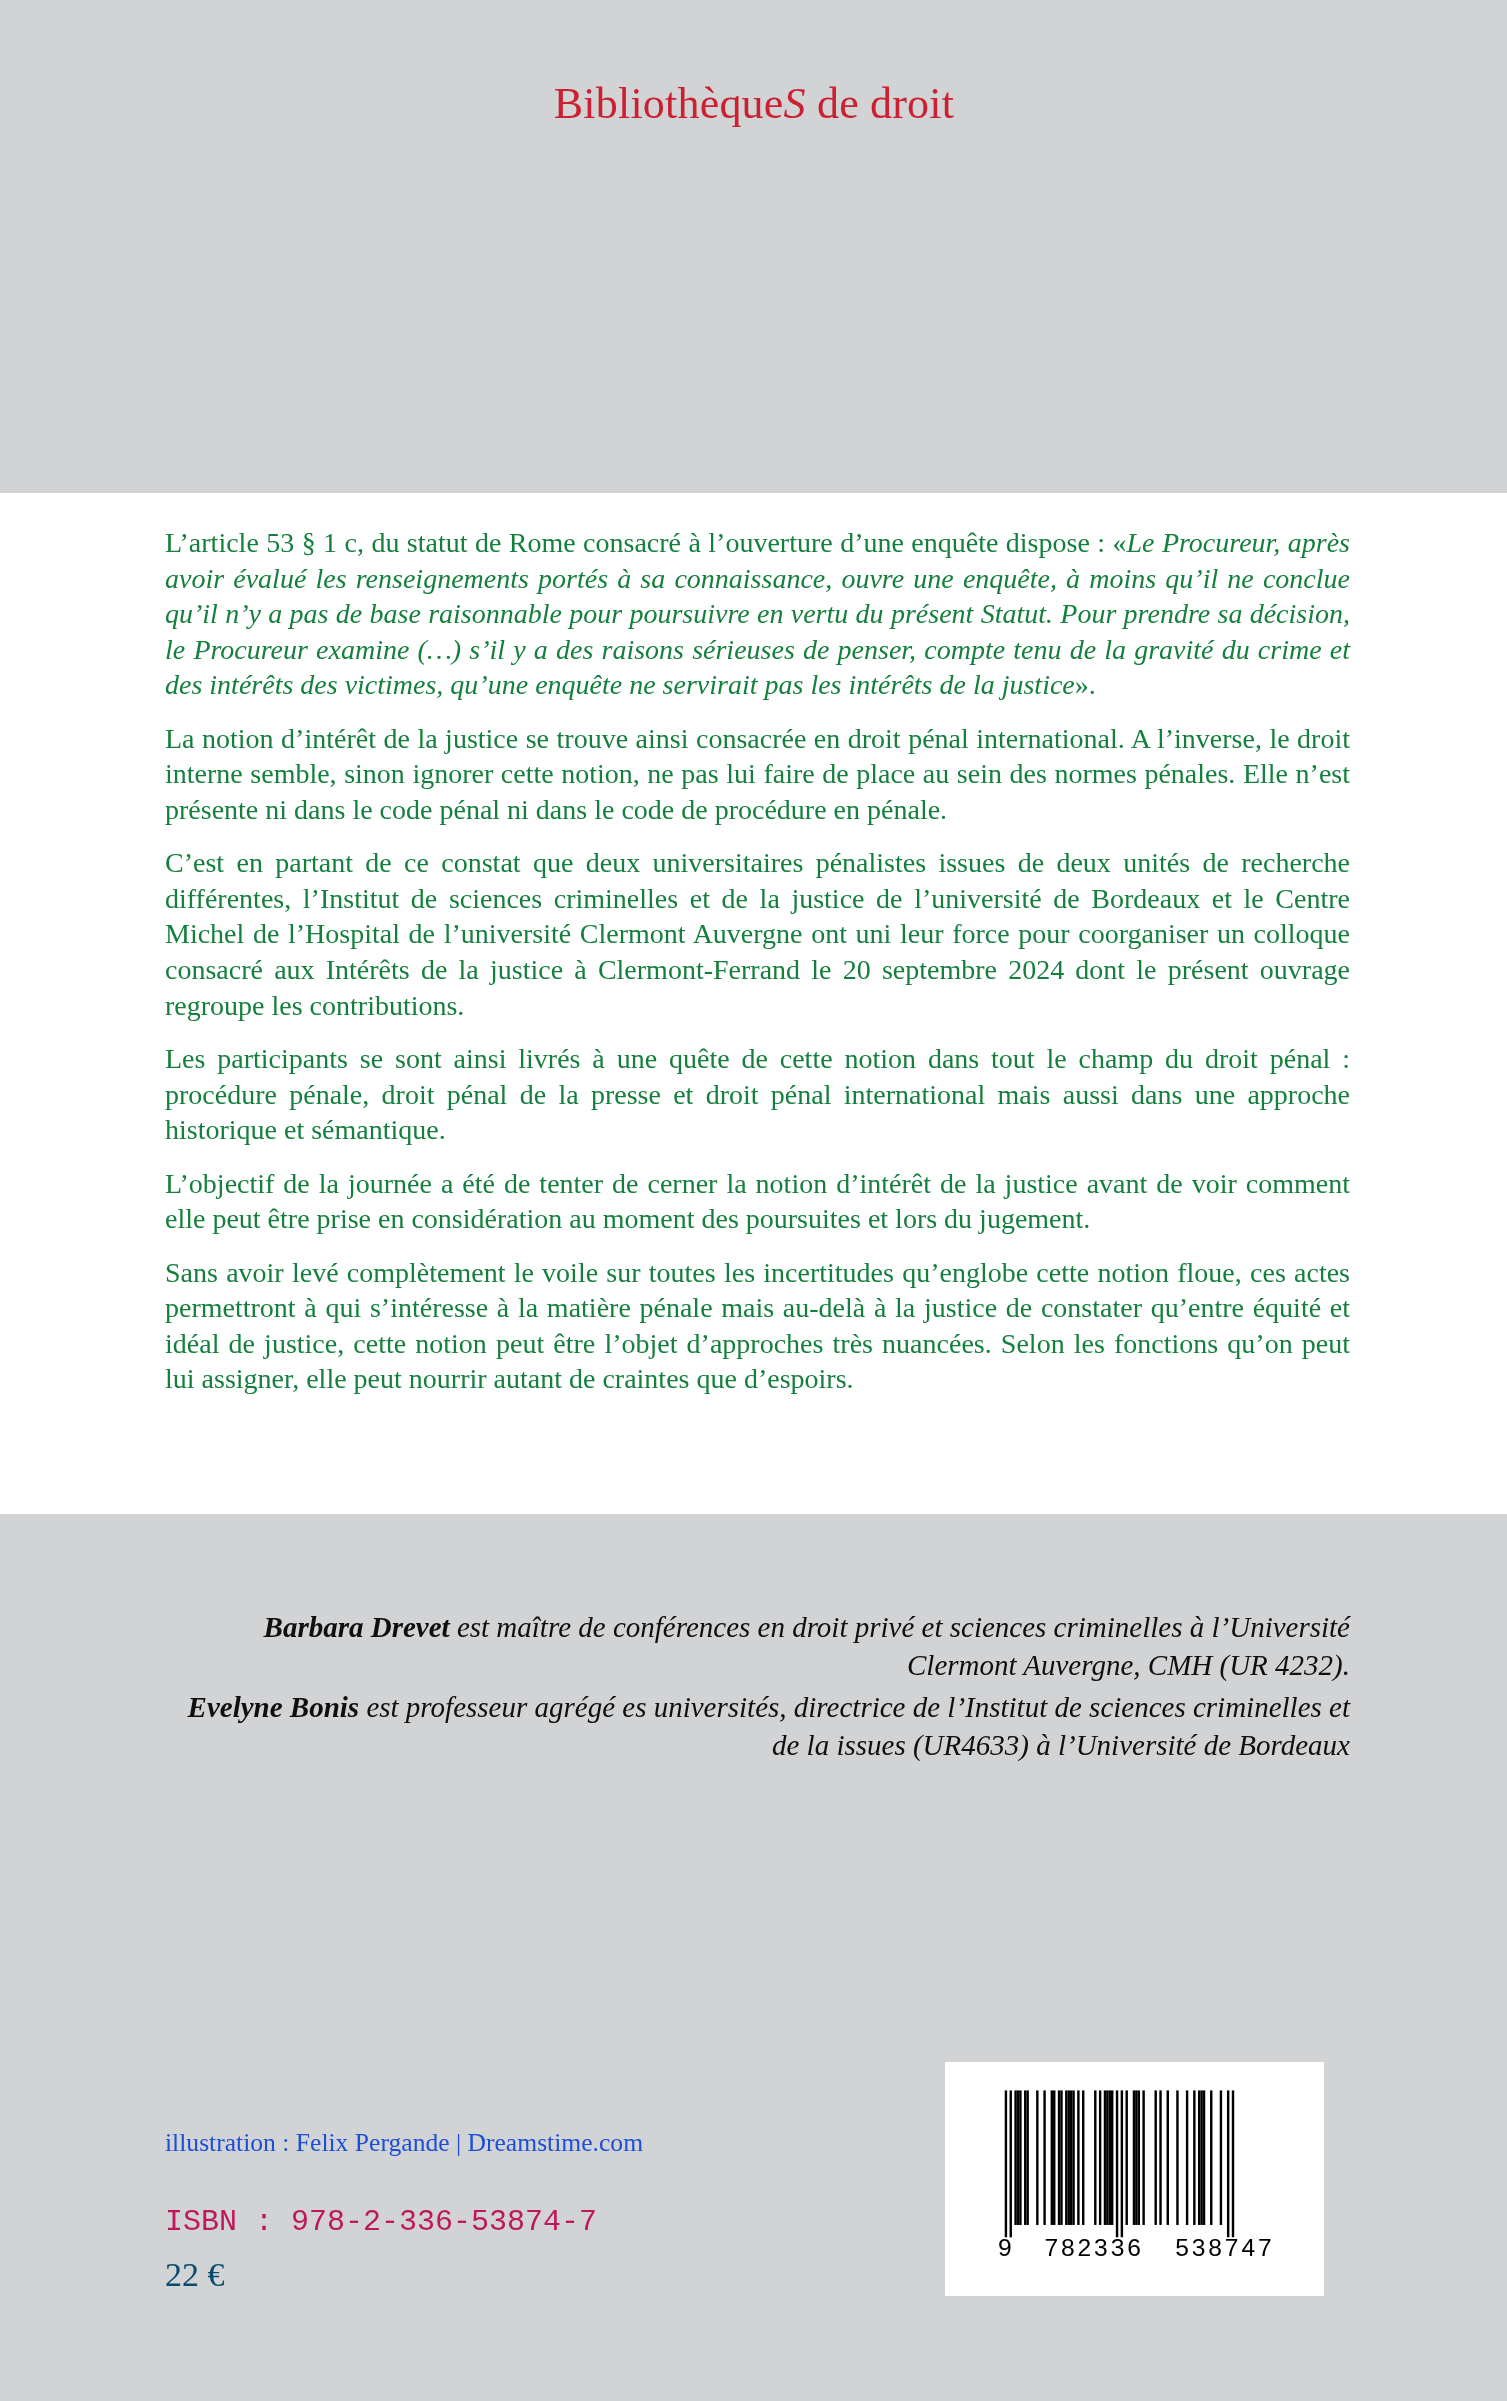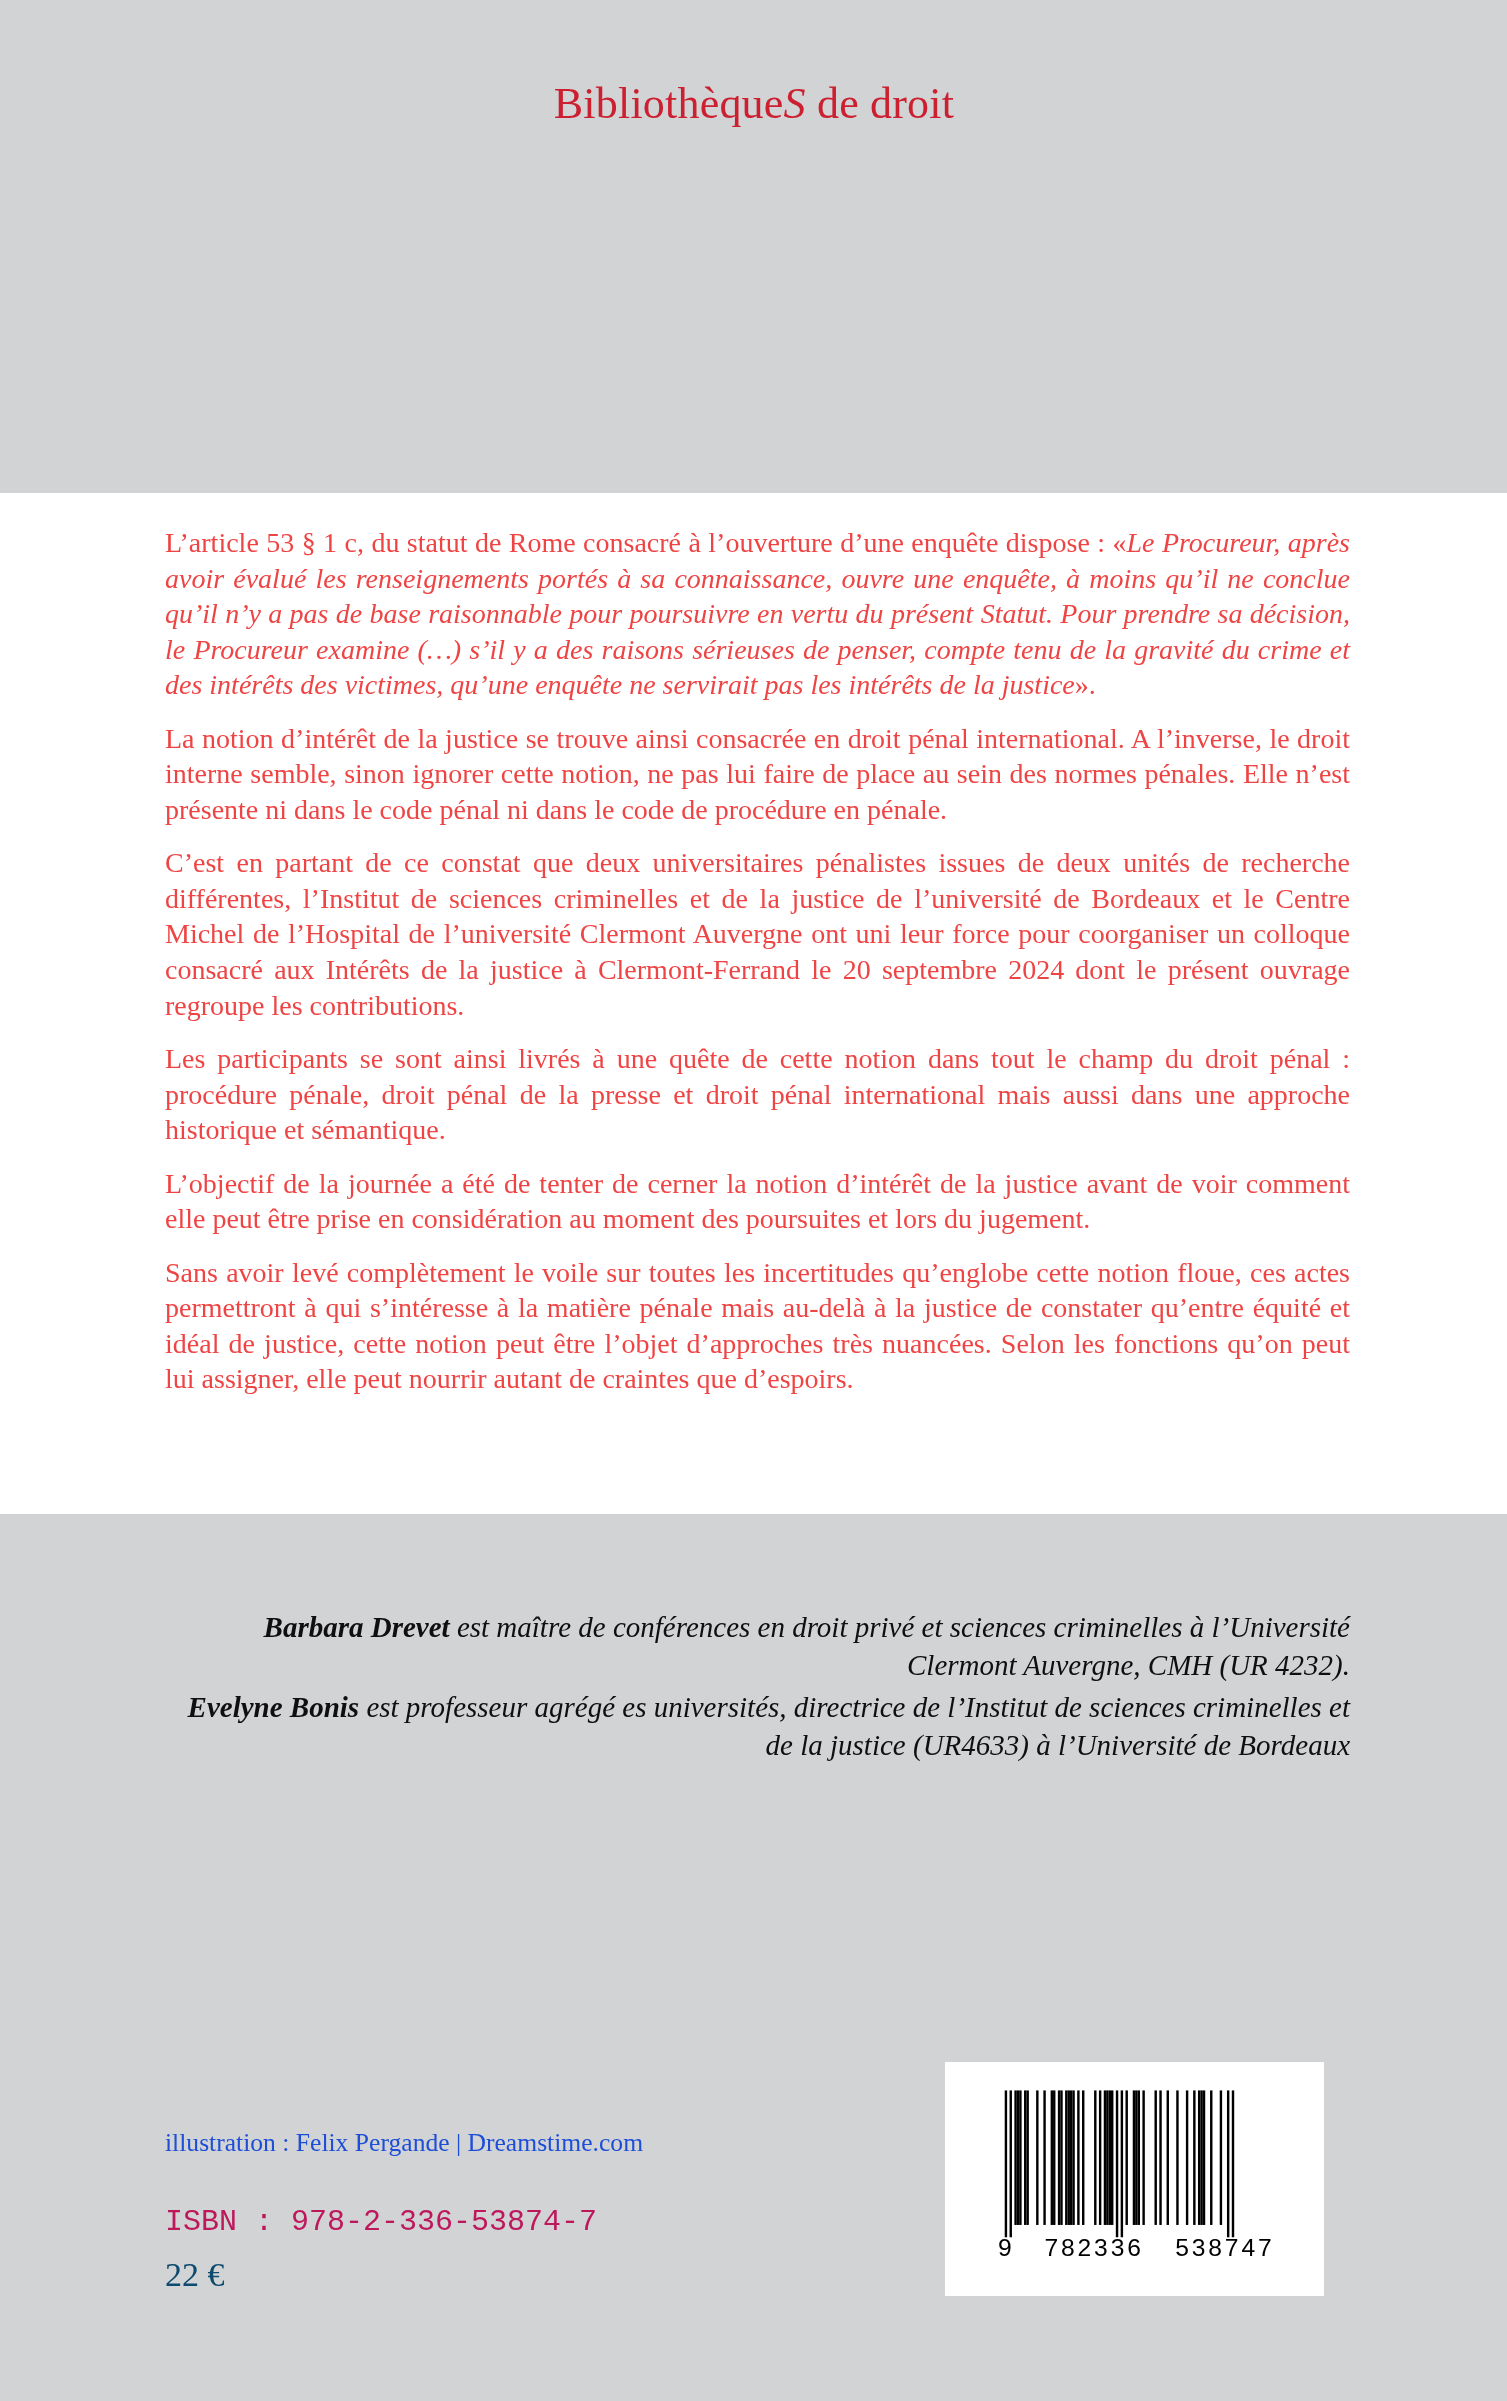--- a/index.html
+++ b/index.html
@@ -73,21 +73,21 @@
 
   .blurb-inner {
     position: absolute;
     left: 165px;
     top: 32px;
     width: 1185px;
   }
 
   .blurb-inner p {
     margin: 0 0 18px 0;
-    color: #ef4444;
+    color: #15803d;
     font-family: "Liberation Serif", "DejaVu Serif", serif;
     font-size: 28px;
     line-height: 1.27;
     text-align: justify;
     text-justify: inter-word;
   }
   .blurb-inner p:last-child { margin-bottom: 8px; }
 
   .quote-para em { font-style: italic; }
   .quote-para .lead { font-style: normal; }
@@ -186,21 +186,21 @@
       <p>Les participants se sont ainsi livrés à une quête de cette notion dans tout le champ du droit pénal : procédure pénale, droit pénal de la presse et droit pénal international mais aussi dans une approche historique et sémantique.</p>
       <p>L’objectif de la journée a été de tenter de cerner la notion d’intérêt de la justice avant de voir comment elle peut être prise en considération au moment des poursuites et lors du jugement.</p>
       <p>Sans avoir levé complètement le voile sur toutes les incertitudes qu’englobe cette notion floue, ces actes permettront à qui s’intéresse à la matière pénale mais au-delà à la justice de constater qu’entre équité et idéal de justice, cette notion peut être l’objet d’approches très nuancées. Selon les fonctions qu’on peut lui assigner, elle peut nourrir autant de craintes que d’espoirs.</p>
     </div>
   </div>
 
   <div class="authors-section">
     <div class="authors-inner">
       <p class="author-line"><span class="who">Barbara Drevet</span><span> est maître de conférences en droit privé et sciences criminelles à l’Université Clermont Auvergne, CMH (UR 4232).</span></p>
 
-      <p class="author-line"><span class="who">Evelyne Bonis</span><span> est professeur agrégé es universités, directrice de l’Institut de sciences criminelles et de la justice (UR4633) à l’Université de Bordeaux</span></p>
+      <p class="author-line"><span class="who">Evelyne Bonis</span><span> est professeur agrégé es universités, directrice de l’Institut de sciences criminelles et de la issues (UR4633) à l’Université de Bordeaux</span></p>
     </div>
   </div>
 
   <div class="credit-line">illustration : Felix Pergande | Dreamstime.com</div>
   <div class="isbn-line">ISBN : 978-2-336-53874-7</div>
   <div class="price-line">22 €</div>
 
   <div class="barcode-box">
     <svg class="barcode-svg" viewBox="0 0 400 247">
       <rect x="0" y="0" width="400" height="247" fill="#ffffff"></rect>

